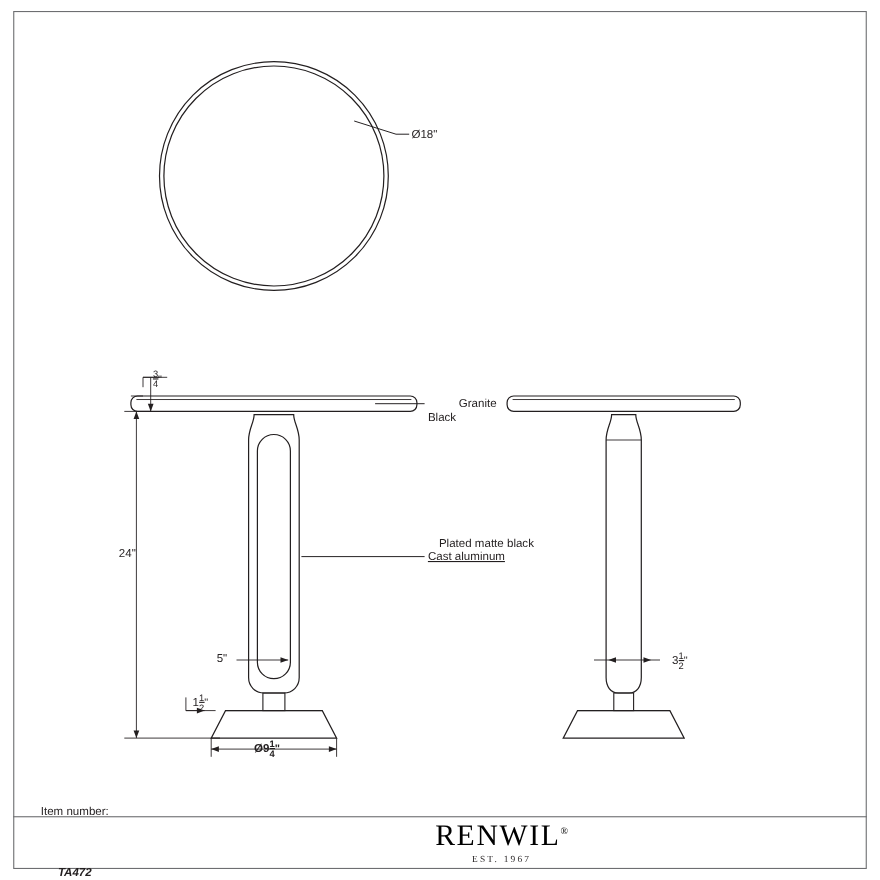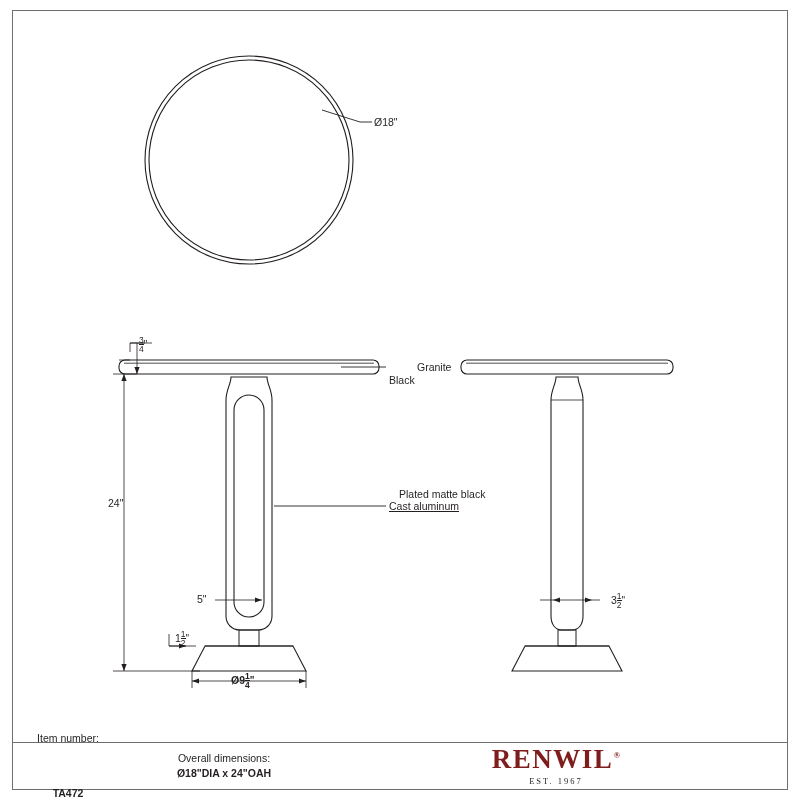--- a/index.html
+++ b/index.html
@@ -85,37 +85,37 @@
     display: flex;
     flex-direction: column;
     align-items: center;
     justify-content: center;
     text-align: center;
     font-size: 10.5px;
     line-height: 1.45;
     box-sizing: border-box;
   }
   .tb-cell .k { color: #231f20; }
-  .tb-cell .v { color: #231f20; font-weight: bold; }
+  .tb-cell .v { color: #231f20; font-weight: bold; font-style: italic; }
   .tb-cell.c1 { width: 112px; gap: 40px; }
   .tb-cell.c2 { width: 118px; }
   .tb-cell.c3 { width: 200px; }
   .tb-logo {
     flex: 1;
     display: flex;
     flex-direction: column;
     align-items: center;
     justify-content: center;
   }
   .logo-word {
     font-family: "Liberation Serif", serif;
     font-size: 27px;
     letter-spacing: 1.5px;
-    font-weight: bold;
-    color: #7f1d1d;
+    font-weight: normal;
+    color: #000000;
     position: relative;
     line-height: 1;
     text-align: center;
   }
   .logo-word .reg {
     font-size: 9px;
     vertical-align: super;
     letter-spacing: 0;
   }
   .logo-sub {
@@ -259,24 +259,20 @@
   </div>
 
   <div class="title-block">
 
     <div class="tb-cell c1">
       <span class="k">Item number:</span>
       <span class="v">TA472</span>
     </div>
 
 
-    <div class="tb-cell c3">
-      <span class="k">Overall dimensions:</span>
-      <span class="v">Ø18"DIA x 24"OAH</span>
-    </div>
 
     <div class="tb-logo">
       <div class="logo-word"><span>RENWIL</span><span class="reg">®</span></div>
       <div class="logo-sub">EST. 1967</div>
     </div>
 
   </div>
 
 </div>
 

